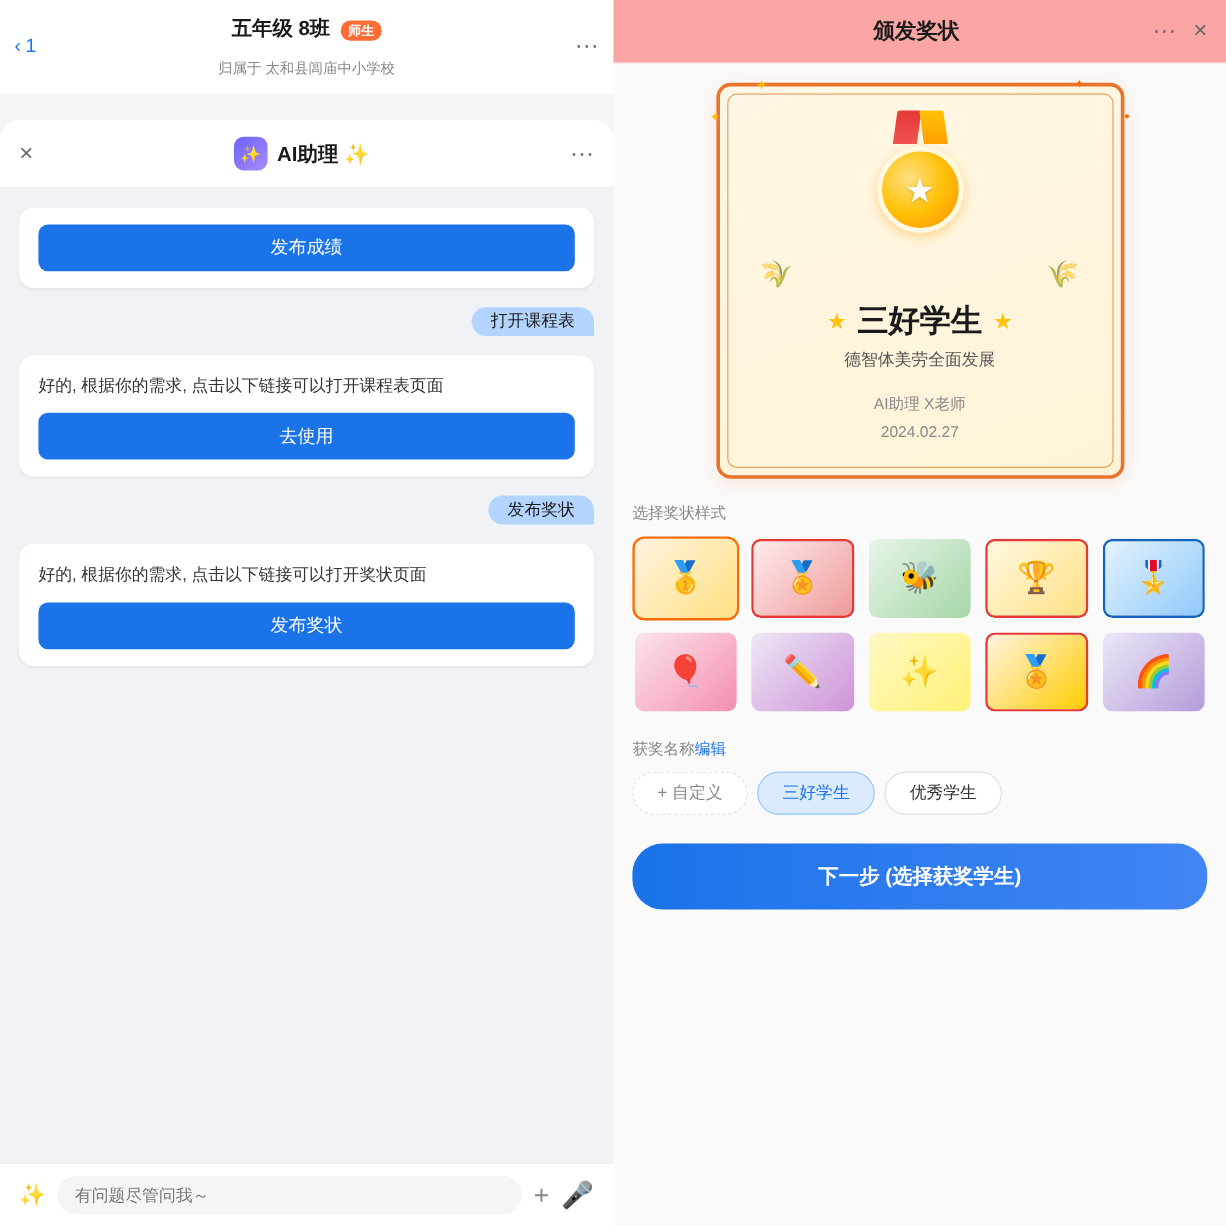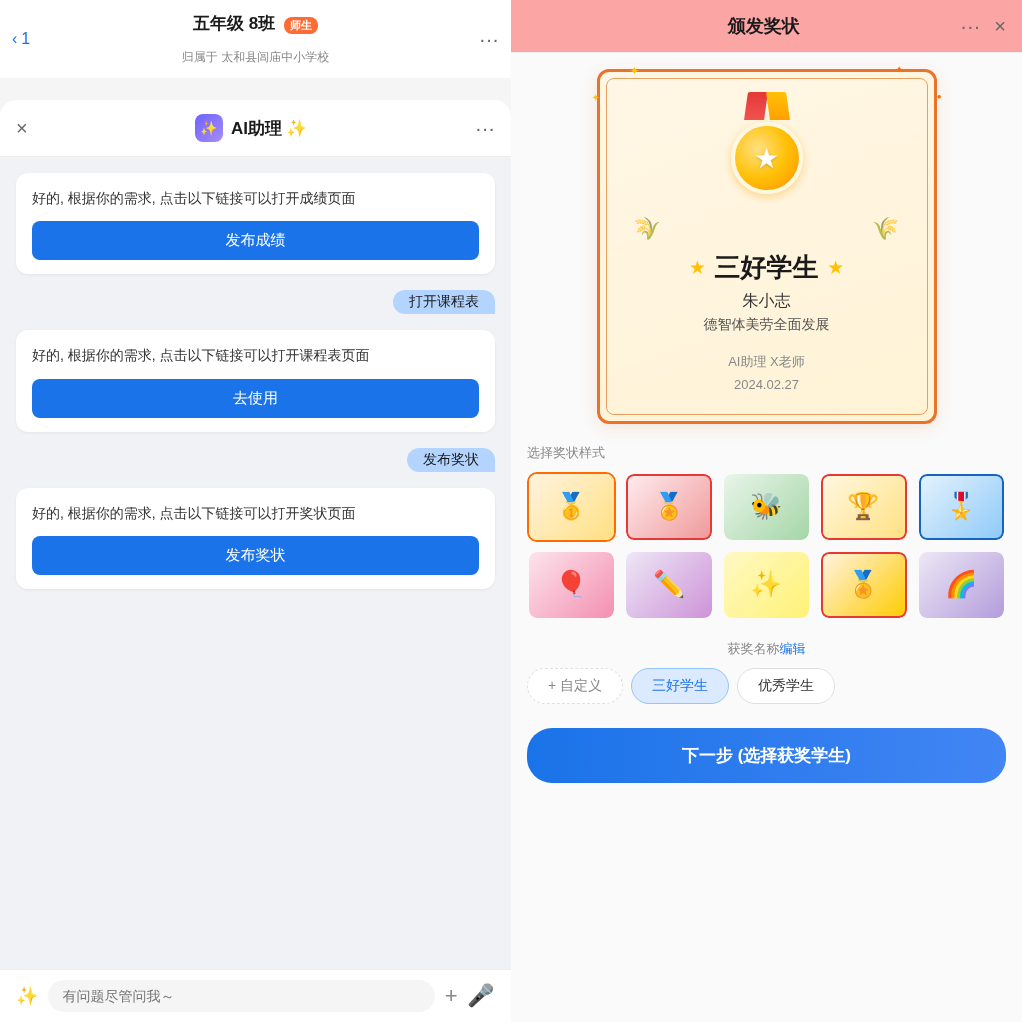--- a/index.html
+++ b/index.html
@@ -379,21 +379,21 @@
     .tpl-8 { background: linear-gradient(135deg, #fff9c4, #fff176); }
     .tpl-9 { background: linear-gradient(135deg, #fff3e0, #ffcc02); border: 2px solid #e53935; }
     .tpl-10 { background: linear-gradient(135deg, #ede7f6, #b39ddb); }
 
     
     .award-name-section {
       margin-bottom: 16px;
     }
     .award-name-header {
       display: flex;
-      justify-content: center;
+      justify-content: flex-start;
       align-items: center;
       margin-bottom: 10px;
     }
     .award-name-label {
       font-size: 13px;
       color: #888;
     }
     .award-name-edit {
       font-size: 13px;
       color: #1a73e8;
@@ -463,21 +463,20 @@
       <div class="ai-modal-title">
         <div class="ai-icon-circle">✨</div>
         <span>AI助理 ✨</span>
       </div>
       <span class="more-btn2">···</span>
     </div>
 
     <div class="ai-chat-body">
 
       <div class="ai-message-block">
-        <p>好的, 根据你的需求, 点击以下链接可以打开成绩页面</p>
         <button class="ai-action-btn">发布成绩</button>
       </div>
 
       <div class="user-message">
         <span>打开课程表</span>
       </div>
 
       <div class="ai-message-block">
         <p>好的, 根据你的需求, 点击以下链接可以打开课程表页面</p>
         <button class="ai-action-btn">去使用</button>
@@ -539,21 +538,20 @@
         <span style="font-size:22px;color:#d4a843;opacity:0.7;transform:scaleX(-1);display:inline-block;">🌾</span>
         <span style="font-size:22px;color:#d4a843;opacity:0.7;">🌾</span>
       </div>
 
       <div class="cert-title">
         <span class="cert-title-deco">★</span>
         <span>三好学生</span>
         <span class="cert-title-deco">★</span>
       </div>
 
-      <div class="cert-name">朱小志</div>
       <div class="cert-desc">德智体美劳全面发展</div>
       <div class="cert-info">
         <div>AI助理 X老师</div>
         <div>2024.02.27</div>
       </div>
     </div>
 
     
     <div class="section-label">选择奖状样式</div>
     <div class="template-grid">

